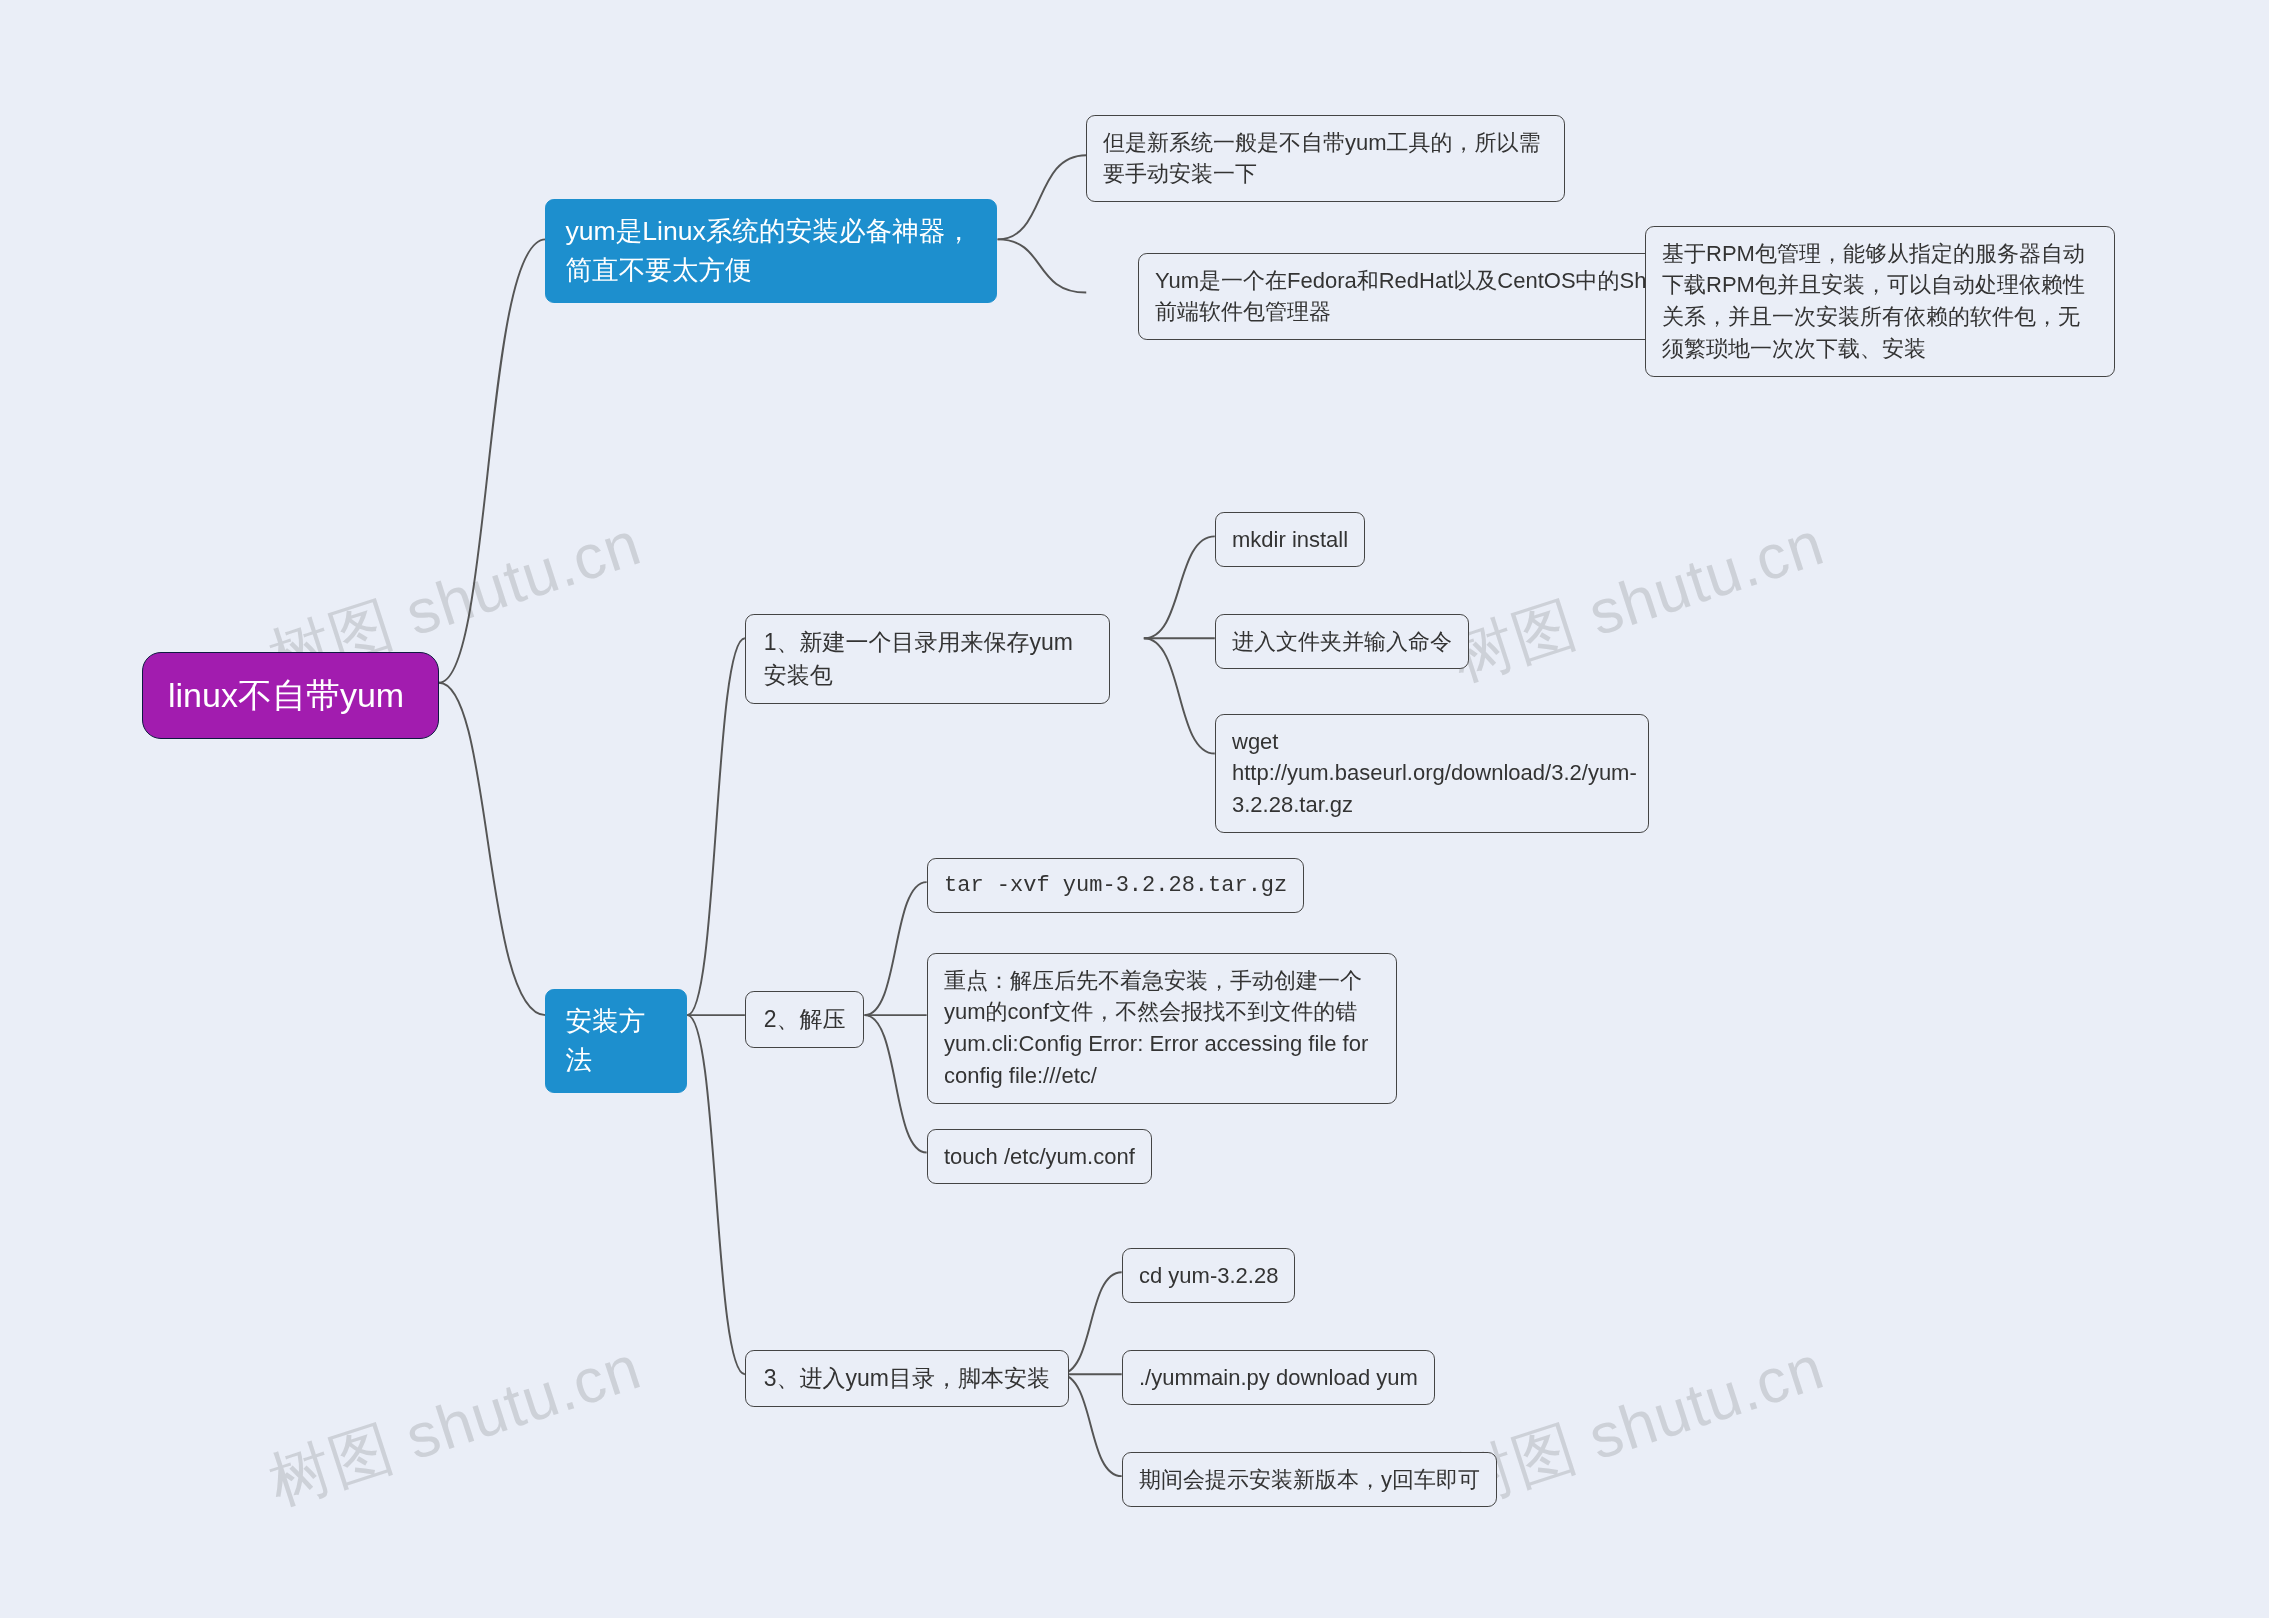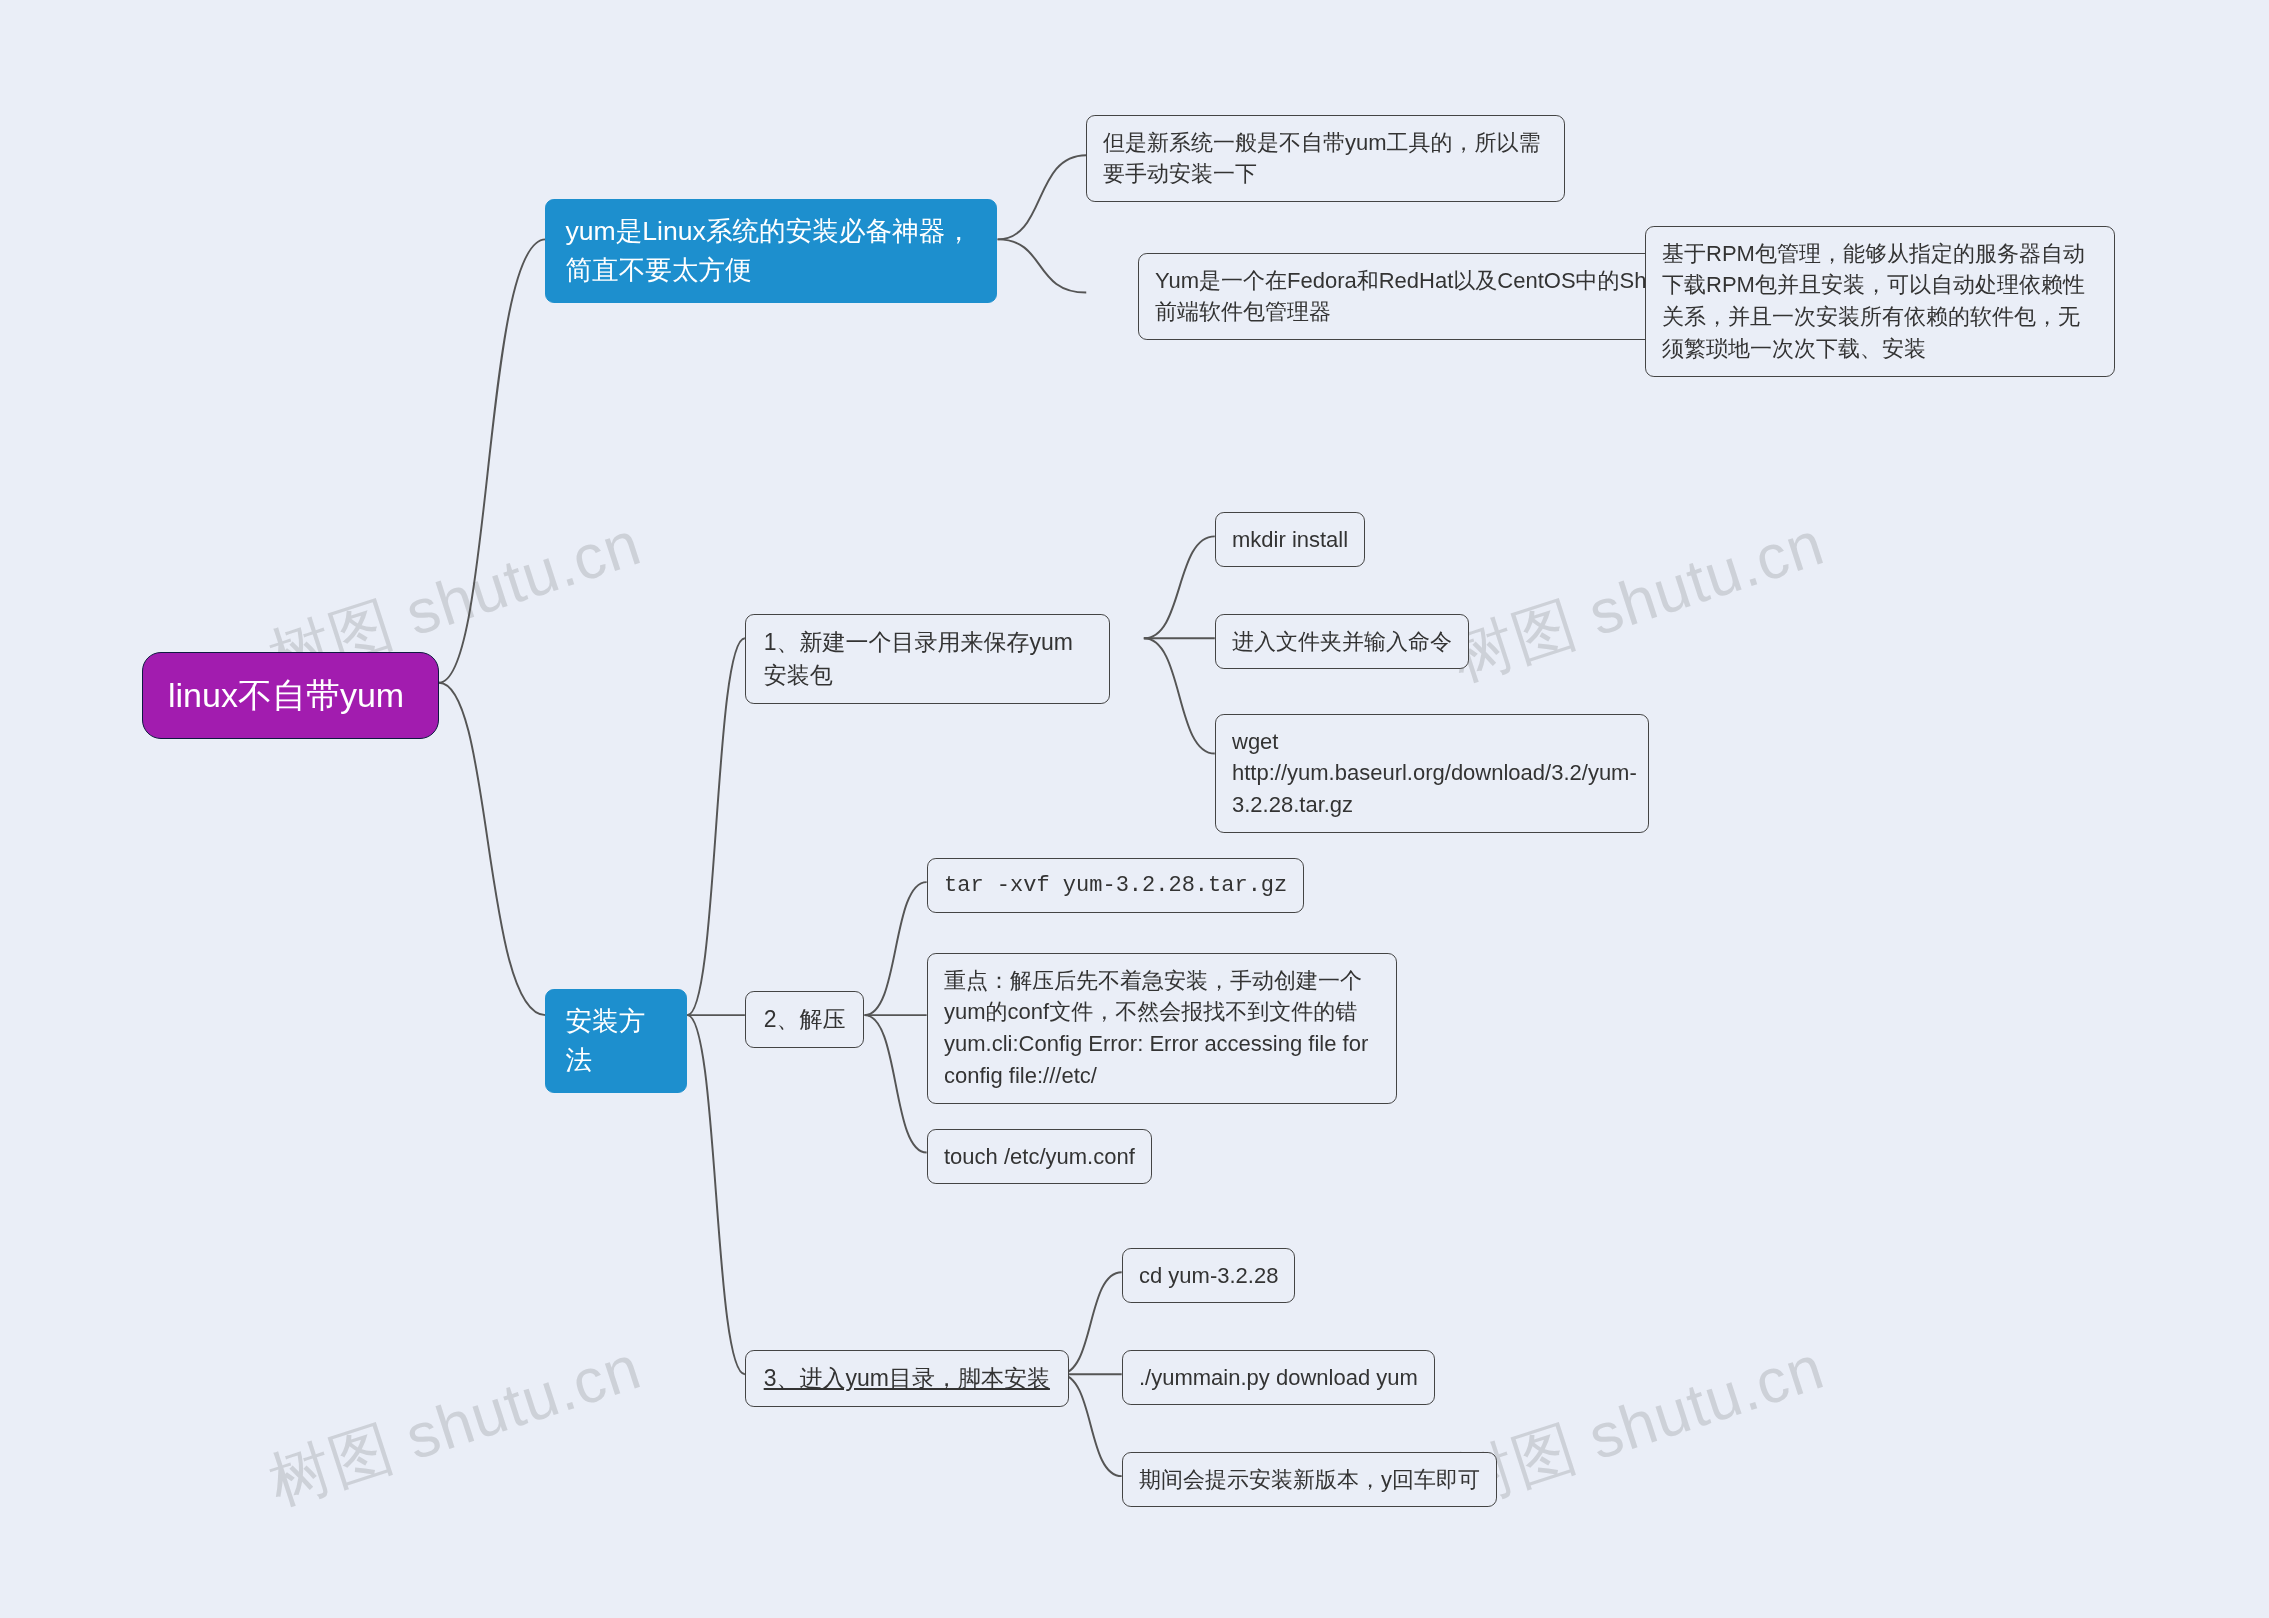--- a/index.html
+++ b/index.html
@@ -123,17 +123,17 @@
 <div class="node step" style="left:745px; top:614px; width:365px;">1、新建一个目录用来保存yum安装包</div>
 <div class="node leaf" style="left:1215px; top:512px;">mkdir install</div>
 <div class="node leaf" style="left:1215px; top:614px;">进入文件夹并输入命令</div>
 <div class="node leaf" style="left:1215px; top:714px; width:434px;">wget http://yum.baseurl.org/download/3.2/yum-3.2.28.tar.gz</div>
 
 <div class="node step" style="left:745px; top:991px;">2、解压</div>
 <div class="node leaf" style="left:927px; top:858px;font-family:Liberation Mono, monospace;">tar -xvf yum-3.2.28.tar.gz</div>
 <div class="node leaf" style="left:927px; top:953px; width:470px;">重点：解压后先不着急安装，手动创建一个yum的conf文件，不然会报找不到文件的错yum.cli:Config Error: Error accessing file for config file:///etc/</div>
 <div class="node leaf" style="left:927px; top:1129px;">touch /etc/yum.conf</div>
 
-<div class="node step" style="left:745px; top:1350px;text-decoration:underline;">3、进入yum目录，脚本安装</div>
+<div class="node step" style="left:745px; top:1350px;">3、进入yum目录，脚本安装</div>
 <div class="node leaf" style="left:1122px; top:1248px;">cd yum-3.2.28</div>
 <div class="node leaf" style="left:1122px; top:1350px;">./yummain.py download yum</div>
 <div class="node leaf" style="left:1122px; top:1452px;">期间会提示安装新版本，y回车即可</div>
 
 
 </body></html>

